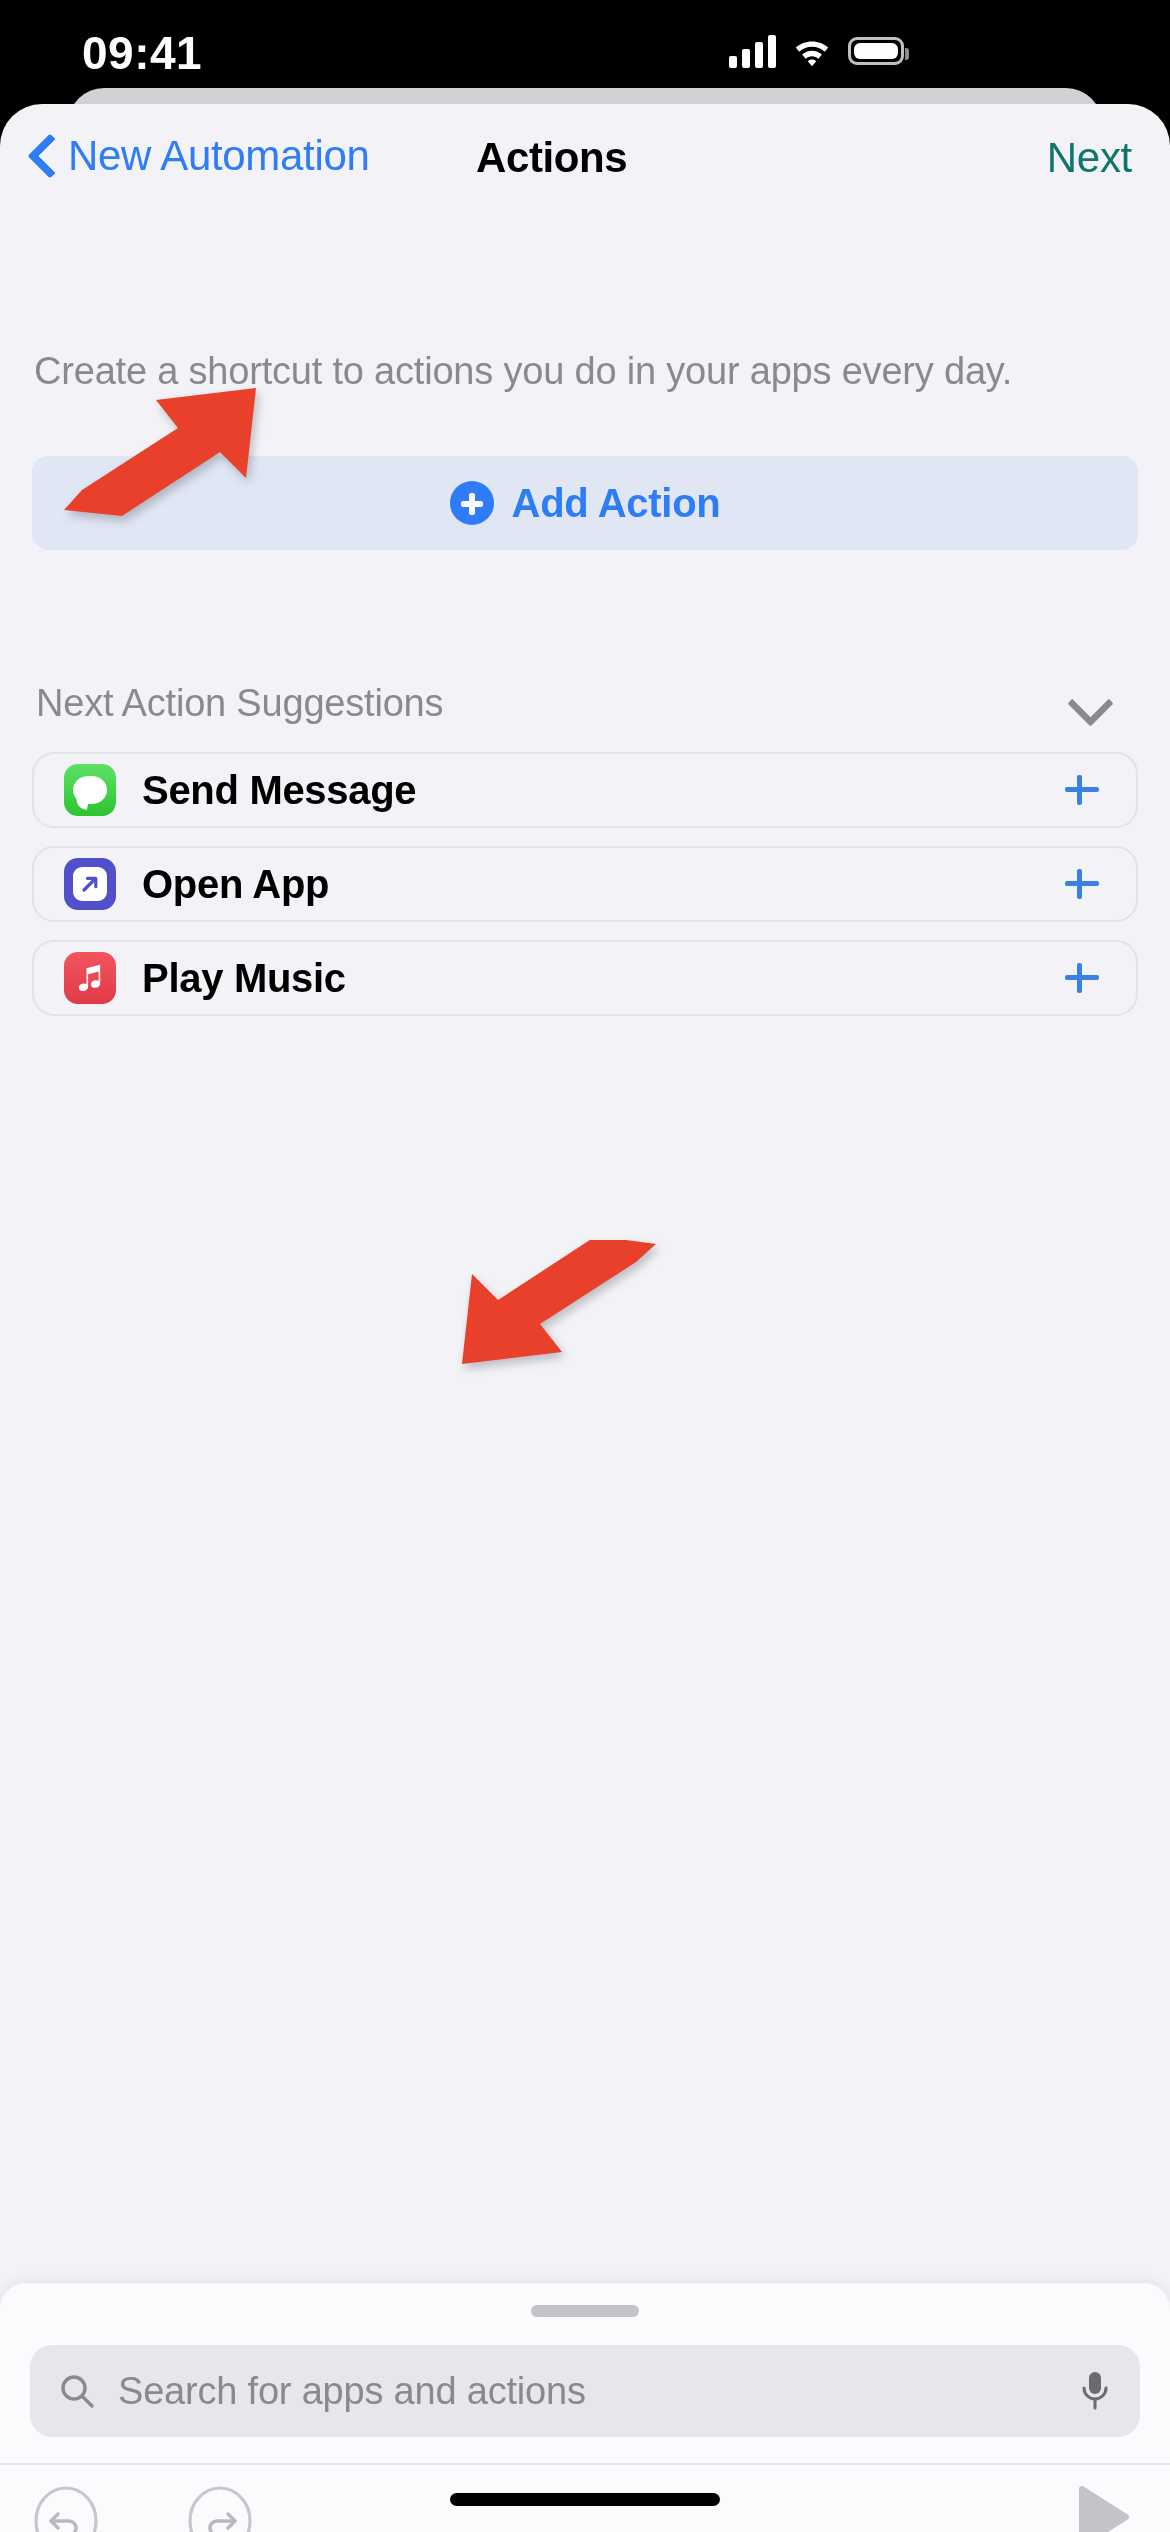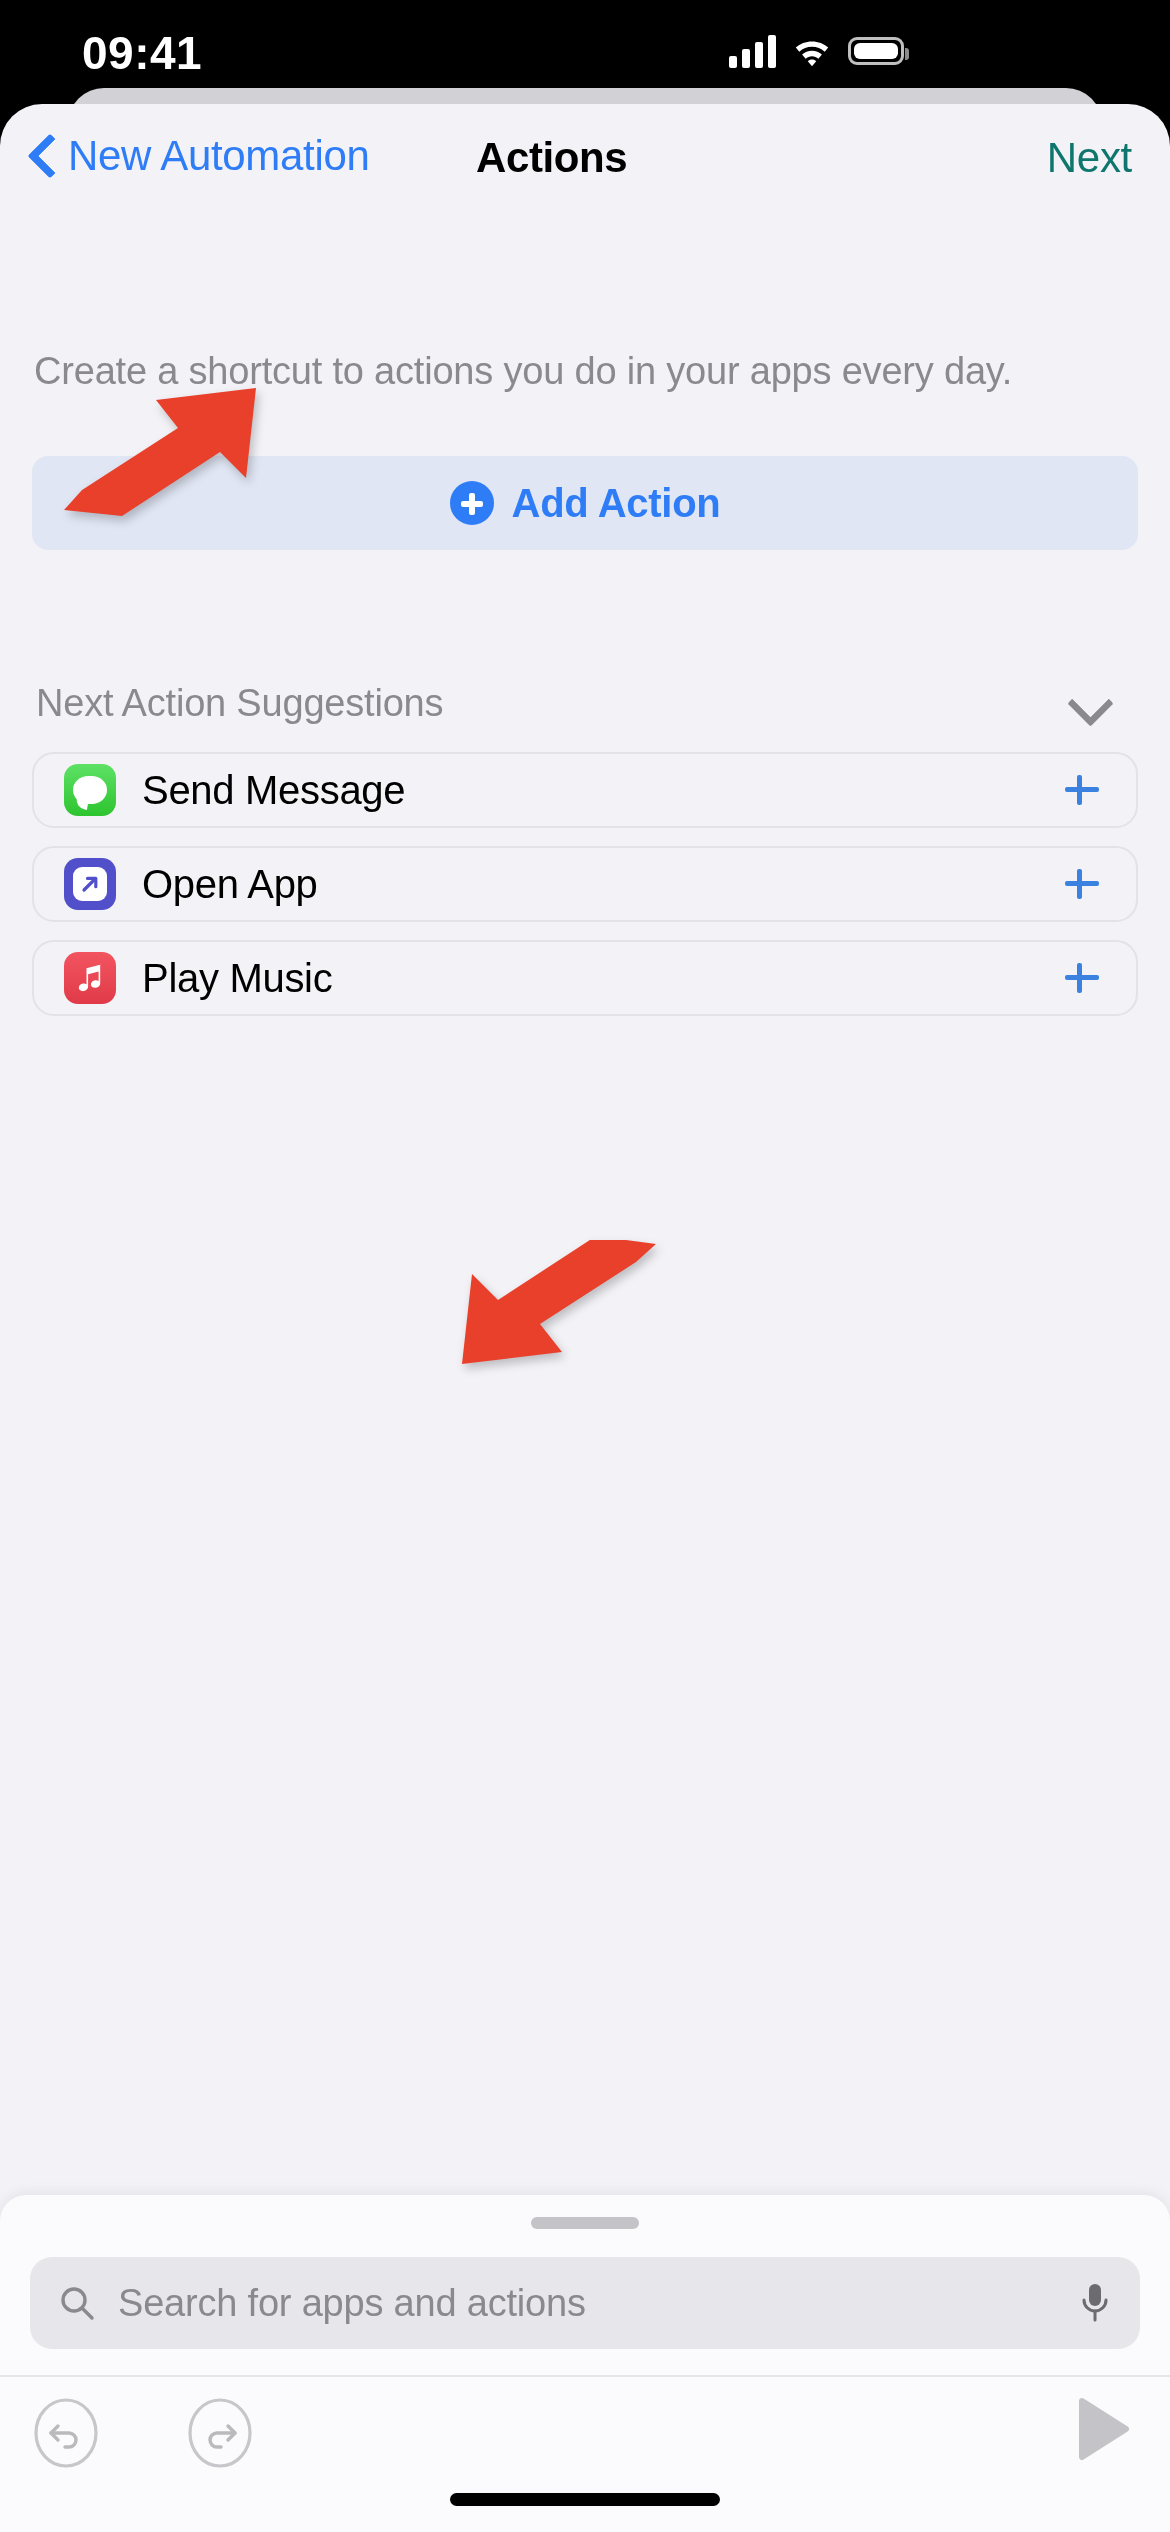--- a/index.html
+++ b/index.html
@@ -120,31 +120,31 @@
     content:""; position:absolute; left:3px; bottom:-5px;
     width:12px; height:12px; background:#fff;
     border-radius:0 0 0 10px; transform:rotate(10deg);
   }
   .icon-openapp { background:#5150ca; }
   .oa-inner {
     width:34px; height:34px; background:#fff; border-radius:9px;
     display:flex; align-items:center; justify-content:center;
   }
   .icon-music { background:linear-gradient(180deg,#f2555f 0%,#e03a48 100%); }
-  .sugg-label { font-size:40px; font-weight:400; color:#000; letter-spacing:-0.3px; flex:1; }
+  .sugg-label { font-size:40px; font-weight:700; color:#000; letter-spacing:-0.3px; flex:1; }
   .row-plus { width:40px; height:40px; position:relative; flex:none; margin-right:4px; }
   .row-plus::before, .row-plus::after {
     content:""; position:absolute; background:#3b82e0; border-radius:2px;
   }
   .row-plus::before { left:3px; top:17px; width:34px; height:5px; }
   .row-plus::after  { left:14.5px; top:5px; width:5px; height:30px; }
 
   
   .search-sheet {
-    position:absolute; left:0; bottom:0; width:1170px; height:337px;
+    position:absolute; left:0; bottom:0; width:1170px; height:249px;
     background:#fbfbfd; border-radius:26px 26px 0 0;
     box-shadow:0 -2px 14px rgba(0,0,0,.07);
   }
   .grabber {
     position:absolute; left:50%; top:22px; transform:translateX(-50%);
     width:108px; height:12px; background:#c3c3c8; border-radius:6px;
   }
   .search-field {
     position:absolute; left:30px; top:62px; width:1110px; height:92px;
     background:#e6e6eb; border-radius:22px;

